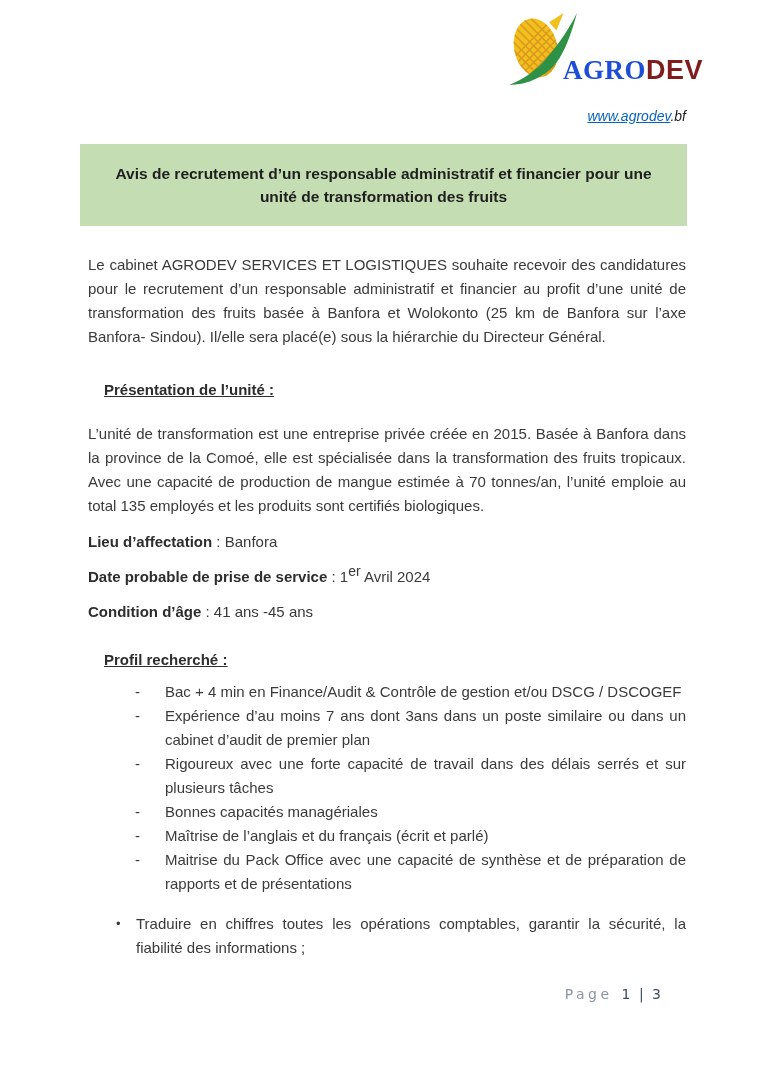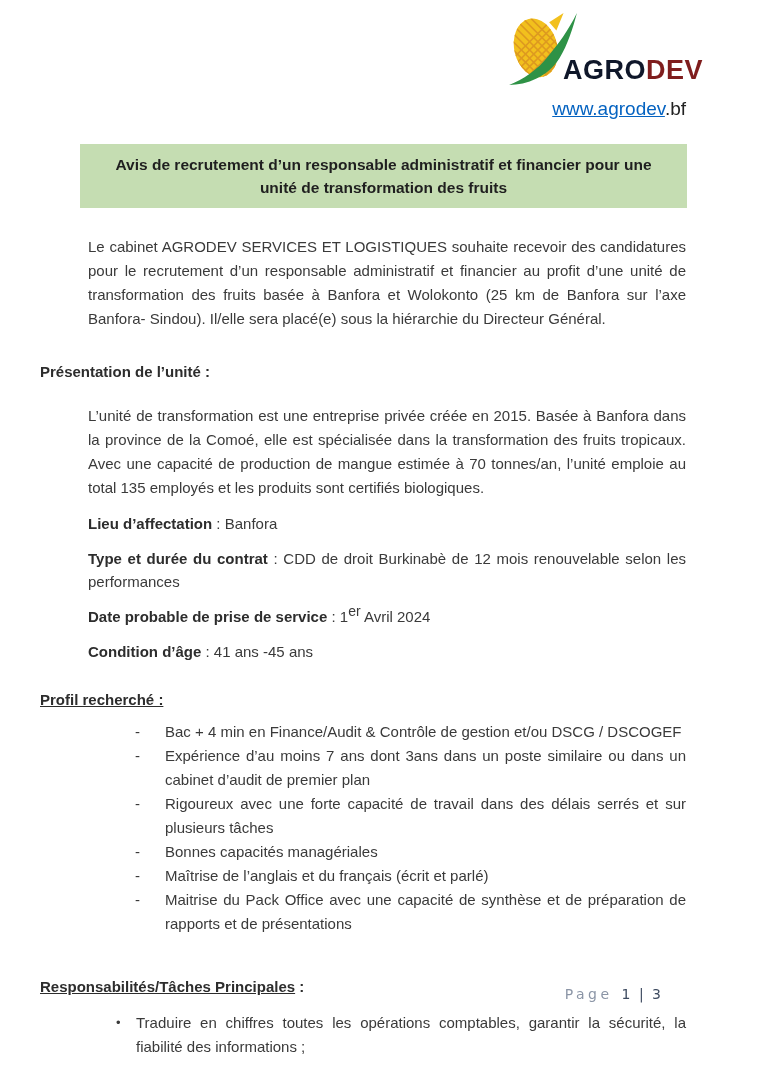--- a/index.html
+++ b/index.html
@@ -4,34 +4,34 @@
 <style>
   html,body { margin:0; padding:0; background:#ffffff; }
   .page {
     position:relative; width:763px; height:1080px; background:#ffffff;
     font-family:"Liberation Sans", sans-serif; color:#3a3a3a; overflow:hidden;
   }
   
   .header { position:relative; height:144px; }
   .logo { position:absolute; top:12px; right:60px; display:flex; align-items:flex-end; }
   .logo-text { font-weight:700; font-size:27px; letter-spacing:.5px; margin-left:-18px; margin-bottom:2px; white-space:nowrap; }
-  .agro { color:#0f172a; }
+  .agro { color:#1d4ed8;font-family:Liberation Serif, serif; }
   .dev  { color:#7f1d1d; }
-  .website { position:absolute; top:98px; right:77px; font-size:19px; }
+  .website { position:absolute; top:108px; right:77px; font-size:14px;font-style:italic; }
   .website a { color:#0563c1; text-decoration:underline; cursor:pointer; }
   .website .suffix { color:#222222; }
   
   .banner {
     margin:0 76px 0 80px; background:#c5ddb2; color:#1f1f1f;
     font-weight:700; font-size:15.5px; line-height:23px; text-align:center;
-    padding:9px 30px; box-sizing:border-box;
+    padding:18px 30px; box-sizing:border-box;
   }
   
   .para { margin:27px 77px 0 88px; font-size:15px; line-height:24px; text-align:justify; }
-  .h    { margin:32px 77px 0 40px; font-size:15px; font-weight:700; color:#2d2d2d; }
+  .h    { margin:32px 77px 0 104px; font-size:15px; font-weight:700; color:#2d2d2d;text-decoration:underline; }
   .detail { margin:12px 77px 0 88px; font-size:15px; line-height:23px; text-align:justify; }
   .detail b { color:#2d2d2d; }
   .u { text-decoration:underline; }
   sup { font-size:14px; line-height:0; }
   
   ul.blist { list-style:none; margin:12px 77px 0 88px; padding:0; font-size:15px; }
   ul.blist li { display:flex; line-height:24px; text-align:justify; margin:0; }
   .dash-list .marker { flex:none; width:30px; padding-left:47px; }
   .dot-list  li { line-height:30px; }
   .dot-list  .marker { flex:none; width:20px; padding-left:28px; font-size:13px; }
@@ -69,21 +69,20 @@
 
   <div class="banner">Avis de recrutement d’un responsable administratif et financier pour une unité de transformation des fruits</div>
 
   <p class="para">Le cabinet AGRODEV SERVICES ET LOGISTIQUES souhaite recevoir des candidatures pour le recrutement d’un responsable administratif et financier au profit d’une unité de transformation des fruits basée à Banfora et Wolokonto (25 km de Banfora sur l’axe Banfora- Sindou). Il/elle sera placé(e) sous la hiérarchie du Directeur Général.</p>
 
   <p class="h">Présentation de l’unité :</p>
   <p class="para" style="margin-top:24px">L’unité de transformation est une entreprise privée créée en 2015. Basée à Banfora dans la province de la Comoé, elle est spécialisée dans la transformation des fruits tropicaux. Avec une capacité de production de mangue estimée à 70 tonnes/an, l’unité emploie au total 135 employés et les produits sont certifiés biologiques.</p>
 
   <p class="detail"><b>Lieu d’affectation</b><span> : Banfora</span></p>
 
-  <p class="detail"><b>Type et durée du contrat</b><span> : CDD de droit Burkinabè de 12 mois renouvelable selon les performances</span></p>
 
   <p class="detail"><b>Date probable de prise de service</b><span> : 1</span><sup>er</sup><span> Avril 2024</span></p>
 
   <p class="detail"><b>Condition d’âge</b><span> : 41 ans -45 ans</span></p>
 
   <p class="h" style="margin-top:28px"><span class="u">Profil recherché :</span></p>
 
   <ul class="blist dash-list">
     <li>
         <span class="marker">-</span>
@@ -104,21 +103,20 @@
     <li>
         <span class="marker">-</span>
         <span class="li-text">Maîtrise de l’anglais et du français (écrit et parlé)</span>
       </li>
     <li>
         <span class="marker">-</span>
         <span class="li-text">Maitrise du Pack Office avec une capacité de synthèse et de préparation de rapports et de présentations</span>
       </li>
   </ul>
 
-  <p class="h" style="margin-top:42px"><span class="u">Responsabilités/Tâches Principales</span><span> :</span></p>
 
   <ul class="blist dot-list" style="margin-top:16px">
     <li>
         <span class="marker">•</span>
         <span class="li-text">Traduire en chiffres toutes les opérations comptables, garantir la sécurité, la fiabilité des informations ;</span>
       </li>
   </ul>
 
   <div class="pagefoot"><span class="pw">Page</span><span class="pn">1 | 3</span></div>
 

